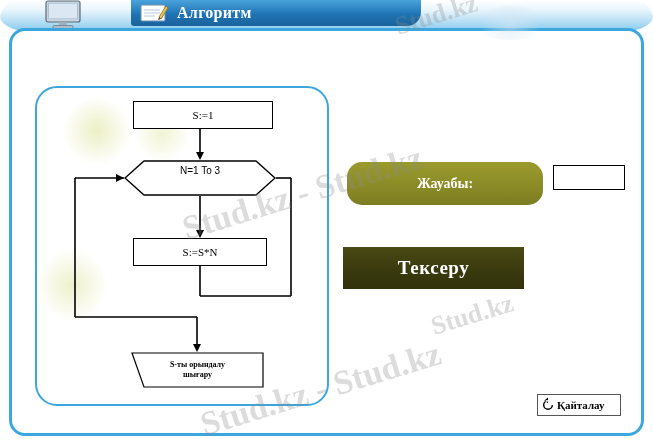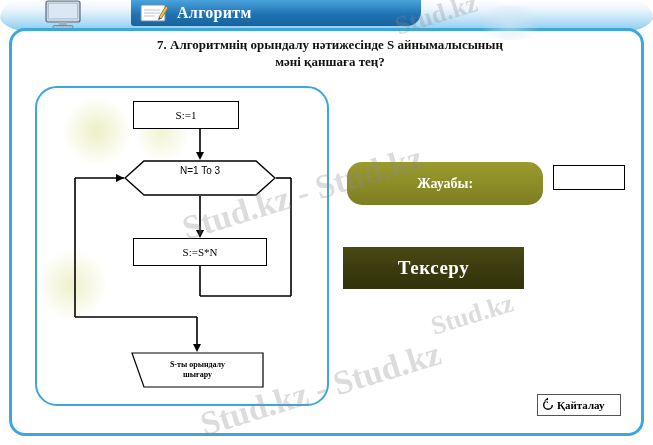--- a/index.html
+++ b/index.html
@@ -107,21 +107,21 @@
     background: #ffffff;
     border: 1px solid #000000;
     display: flex;
     align-items: center;
     justify-content: center;
     font-family: "Liberation Serif", serif;
     font-size: 11px;
     color: #000000;
     box-sizing: border-box;
   }
-  #node-assign-1 { left: 133px; top: 101px; width: 106px; height: 28px; }
+  #node-assign-1 { left: 133px; top: 101px; width: 140px; height: 28px; }
   #node-assign-2 { left: 133px; top: 238px; width: 134px; height: 28px; }
 
   
   .node-hex {
     position: absolute;
     left: 124px; top: 160px;
     width: 152px; height: 36px;
   }
   .node-hex .hex-label {
     position: absolute;
@@ -283,24 +283,20 @@
     <line x1="5" y1="11" x2="21" y2="11" stroke="#b7c9da" stroke-width="1"></line>
     <line x1="5" y1="14" x2="16" y2="14" stroke="#b7c9da" stroke-width="1"></line>
     <path d="M20 15 L27 4 L29 6 L22 17 Z" fill="#e8c45a" stroke="#8a6b1f" stroke-width="0.8"></path>
     <path d="M20 15 L22 17 L19 18 Z" fill="#4a4a4a"></path>
   </svg>
 
   <div class="content-panel"></div>
 
   <div class="blotch blotch-4"></div>
 
-  <div class="question">
-    <div>7. Алгоритмнің орындалу нәтижесінде S айнымалысының</div>
-    <div>мәні қаншаға тең?</div>
-  </div>
 
   <div class="flow-panel"></div>
 
   <div class="blotch blotch-1"></div>
   <div class="blotch blotch-2"></div>
   <div class="blotch blotch-3"></div>
 
   <svg id="connectors" viewBox="0 0 653 445">
 
     <line x1="200" y1="129" x2="200" y2="152" stroke="#000" stroke-width="1.6"></line>

